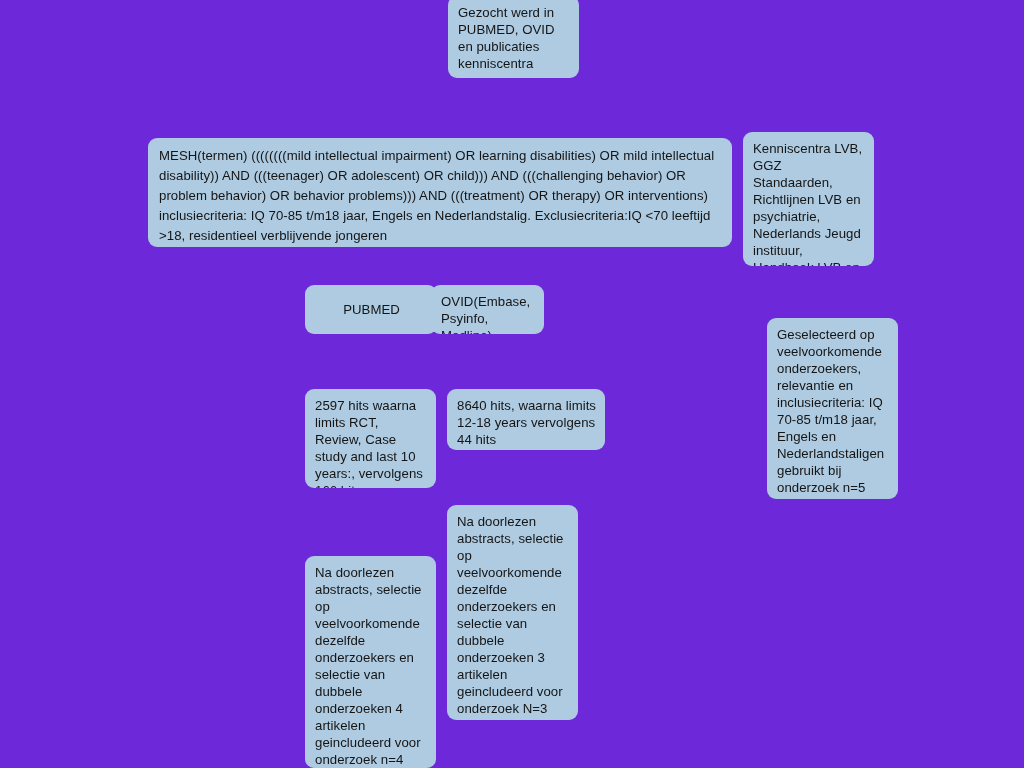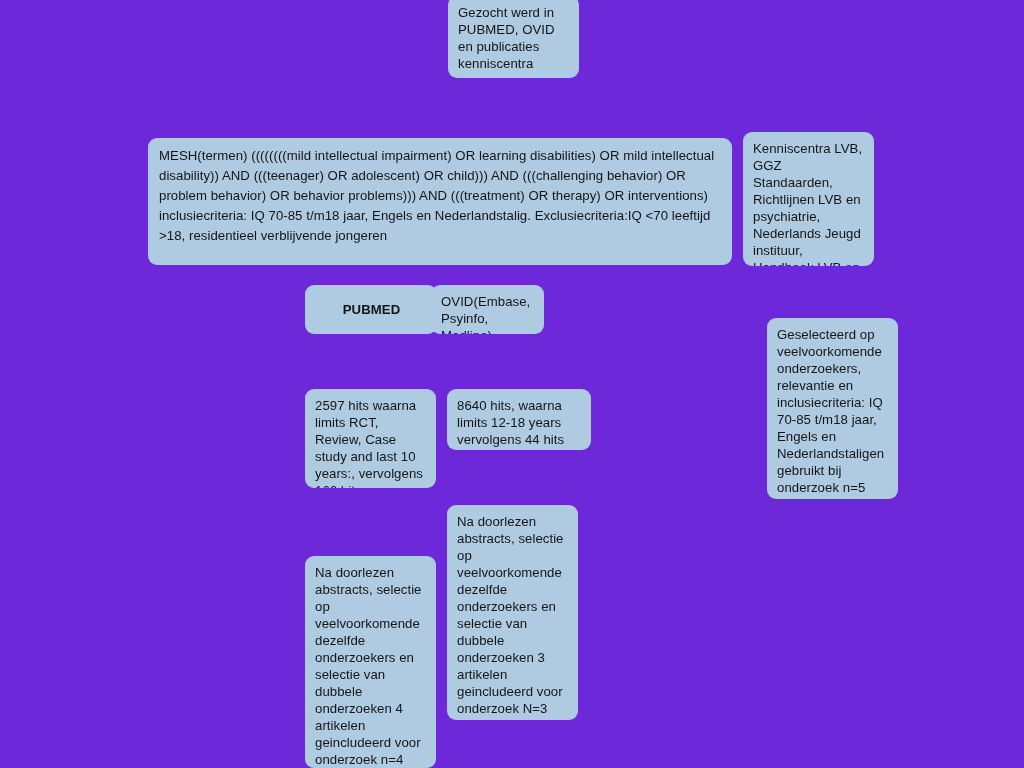--- a/index.html
+++ b/index.html
@@ -37,35 +37,34 @@
     white-space: pre-line;
     overflow: hidden;
     letter-spacing: 0.05px;
   }
 
   .node.center {
     text-align: center;
     display: flex;
     align-items: center;
     justify-content: center;
-    font-weight: bold;
   }
 
   
   .n-search-scope {
     left: 448px;
     top: -4px;
     width: 131px;
     height: 82px;
   }
   .n-mesh-query {
     left: 148px;
     top: 138px;
     width: 584px;
-    height: 127px;
+    height: 109px;
     line-height: 20px;
     padding: 8px 11px 16px 11px;
   }
   .n-knowledge-centres {
     left: 743px;
     top: 132px;
     width: 131px;
     height: 134px;
   }
   .n-pubmed {
@@ -82,21 +81,21 @@
   }
   .n-pubmed-hits {
     left: 305px;
     top: 389px;
     width: 131px;
     height: 99px;
   }
   .n-ovid-hits {
     left: 447px;
     top: 389px;
-    width: 144px;
+    width: 158px;
     height: 61px;
   }
   .n-selection-criteria {
     left: 743px;
     top: 318px;
     width: 131px;
     height: 181px;
     margin-left: 24px;
   }
   .n-ovid-final {

